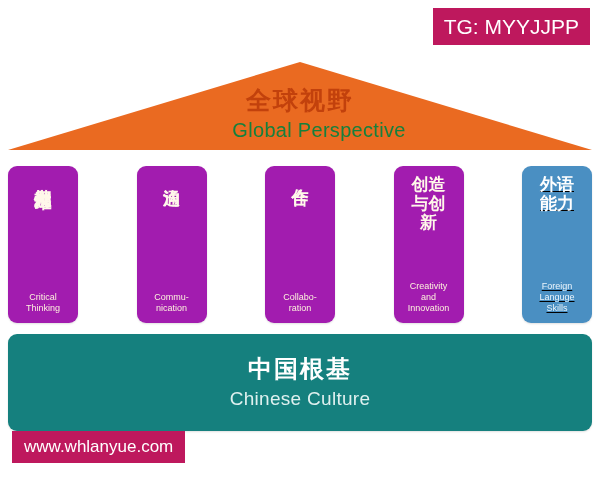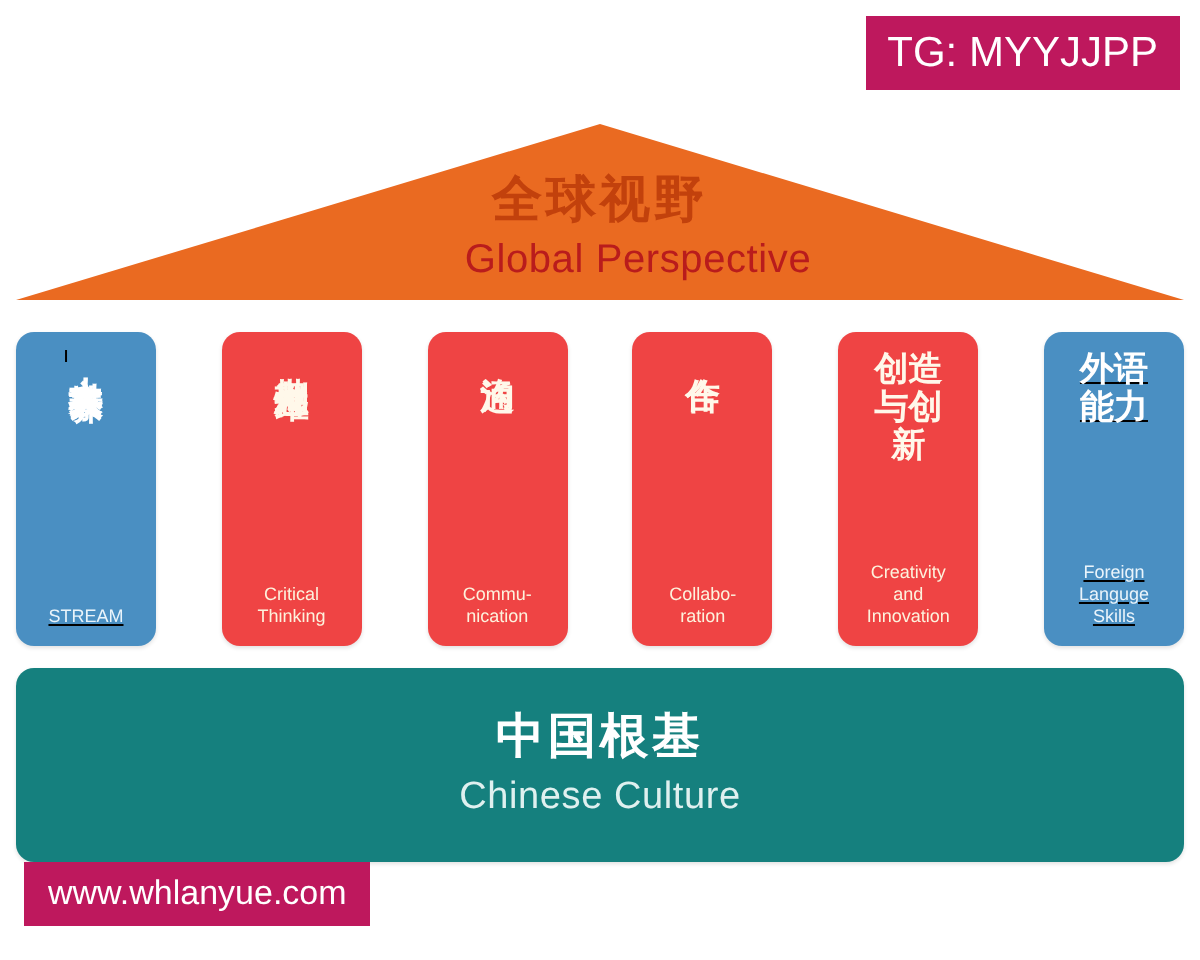--- a/index.html
+++ b/index.html
@@ -44,21 +44,21 @@
   .roof-cn {
     font-size: 25px;
     font-weight: bold;
     color: #c2410c;
     letter-spacing: 2px;
     white-space: nowrap;
   }
   .roof-en {
     margin-top: 7px;
     font-size: 20px;
-    color: #b91c1c;
+    color: #15803d;
     letter-spacing: 0.3px;
     white-space: nowrap;
     padding-left: 38px;
   }
 
   
   .pillars {
     position: absolute;
     left: 8px;
     top: 166px;
@@ -73,21 +73,21 @@
     border-radius: 9px;
     box-sizing: border-box;
     padding: 9px 3px 7px 3px;
     display: flex;
     flex-direction: column;
     align-items: center;
     justify-content: flex-start;
     box-shadow: 0 1px 2px rgba(0,0,0,0.12);
   }
   .pillar.blue  { background: #4a8fc2; text-decoration: underline; }
-  .pillar.amber { background: #ef4444; }
+  .pillar.amber { background: #a21caf; }
 
   .p-cn {
     font-size: 17px;
     font-weight: bold;
     color: #ffffff;
     line-height: 1.12;
     text-align: center;
     writing-mode: vertical-rl;
     text-orientation: upright;
     letter-spacing: 1px;
@@ -175,25 +175,20 @@
       <polygon points="300,6 592,94 8,94" fill="#ea6a21"></polygon>
     </svg>
     <div class="roof-text">
       <div class="roof-cn">全球视野</div>
       <div class="roof-en">Global Perspective</div>
     </div>
   </div>
 
   <div class="pillars">
 
-    <div class="pillar blue">
-      <div class="p-cn">人文科技素养</div>
-      <div class="p-spacer"></div>
-      <div class="p-en">STREAM</div>
-    </div>
 
     <div class="pillar amber">
       <div class="p-cn">批判性思维</div>
       <div class="p-spacer"></div>
       <div class="p-en">Critical
 Thinking</div>
     </div>
 
     <div class="pillar amber">
       <div class="p-cn">沟通</div>

